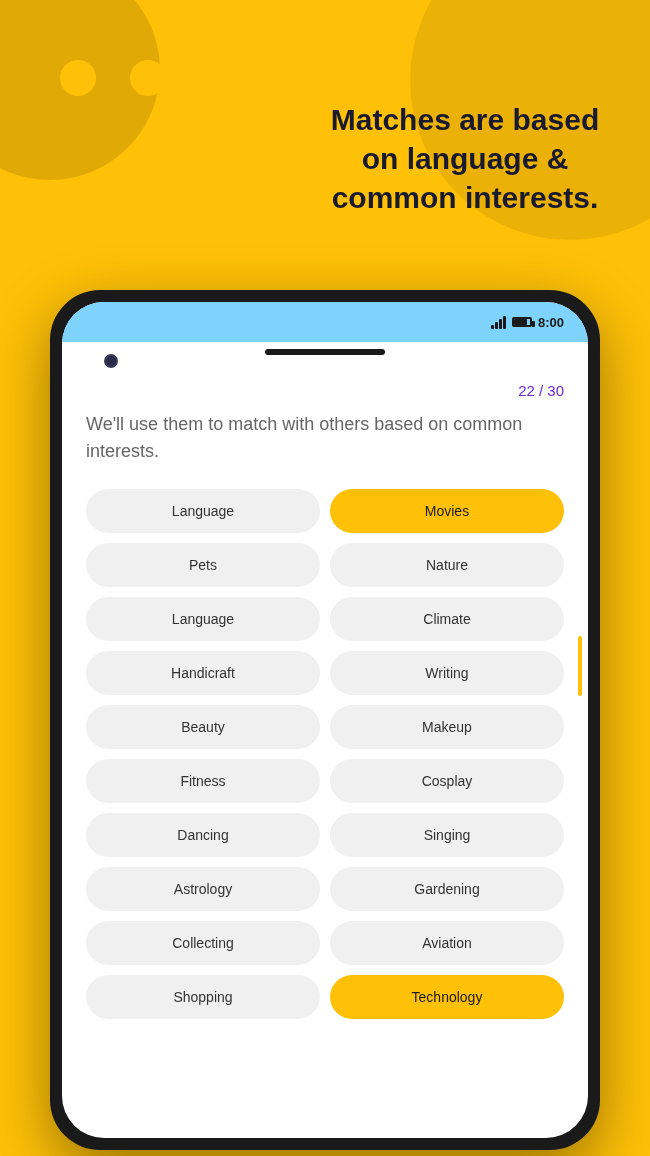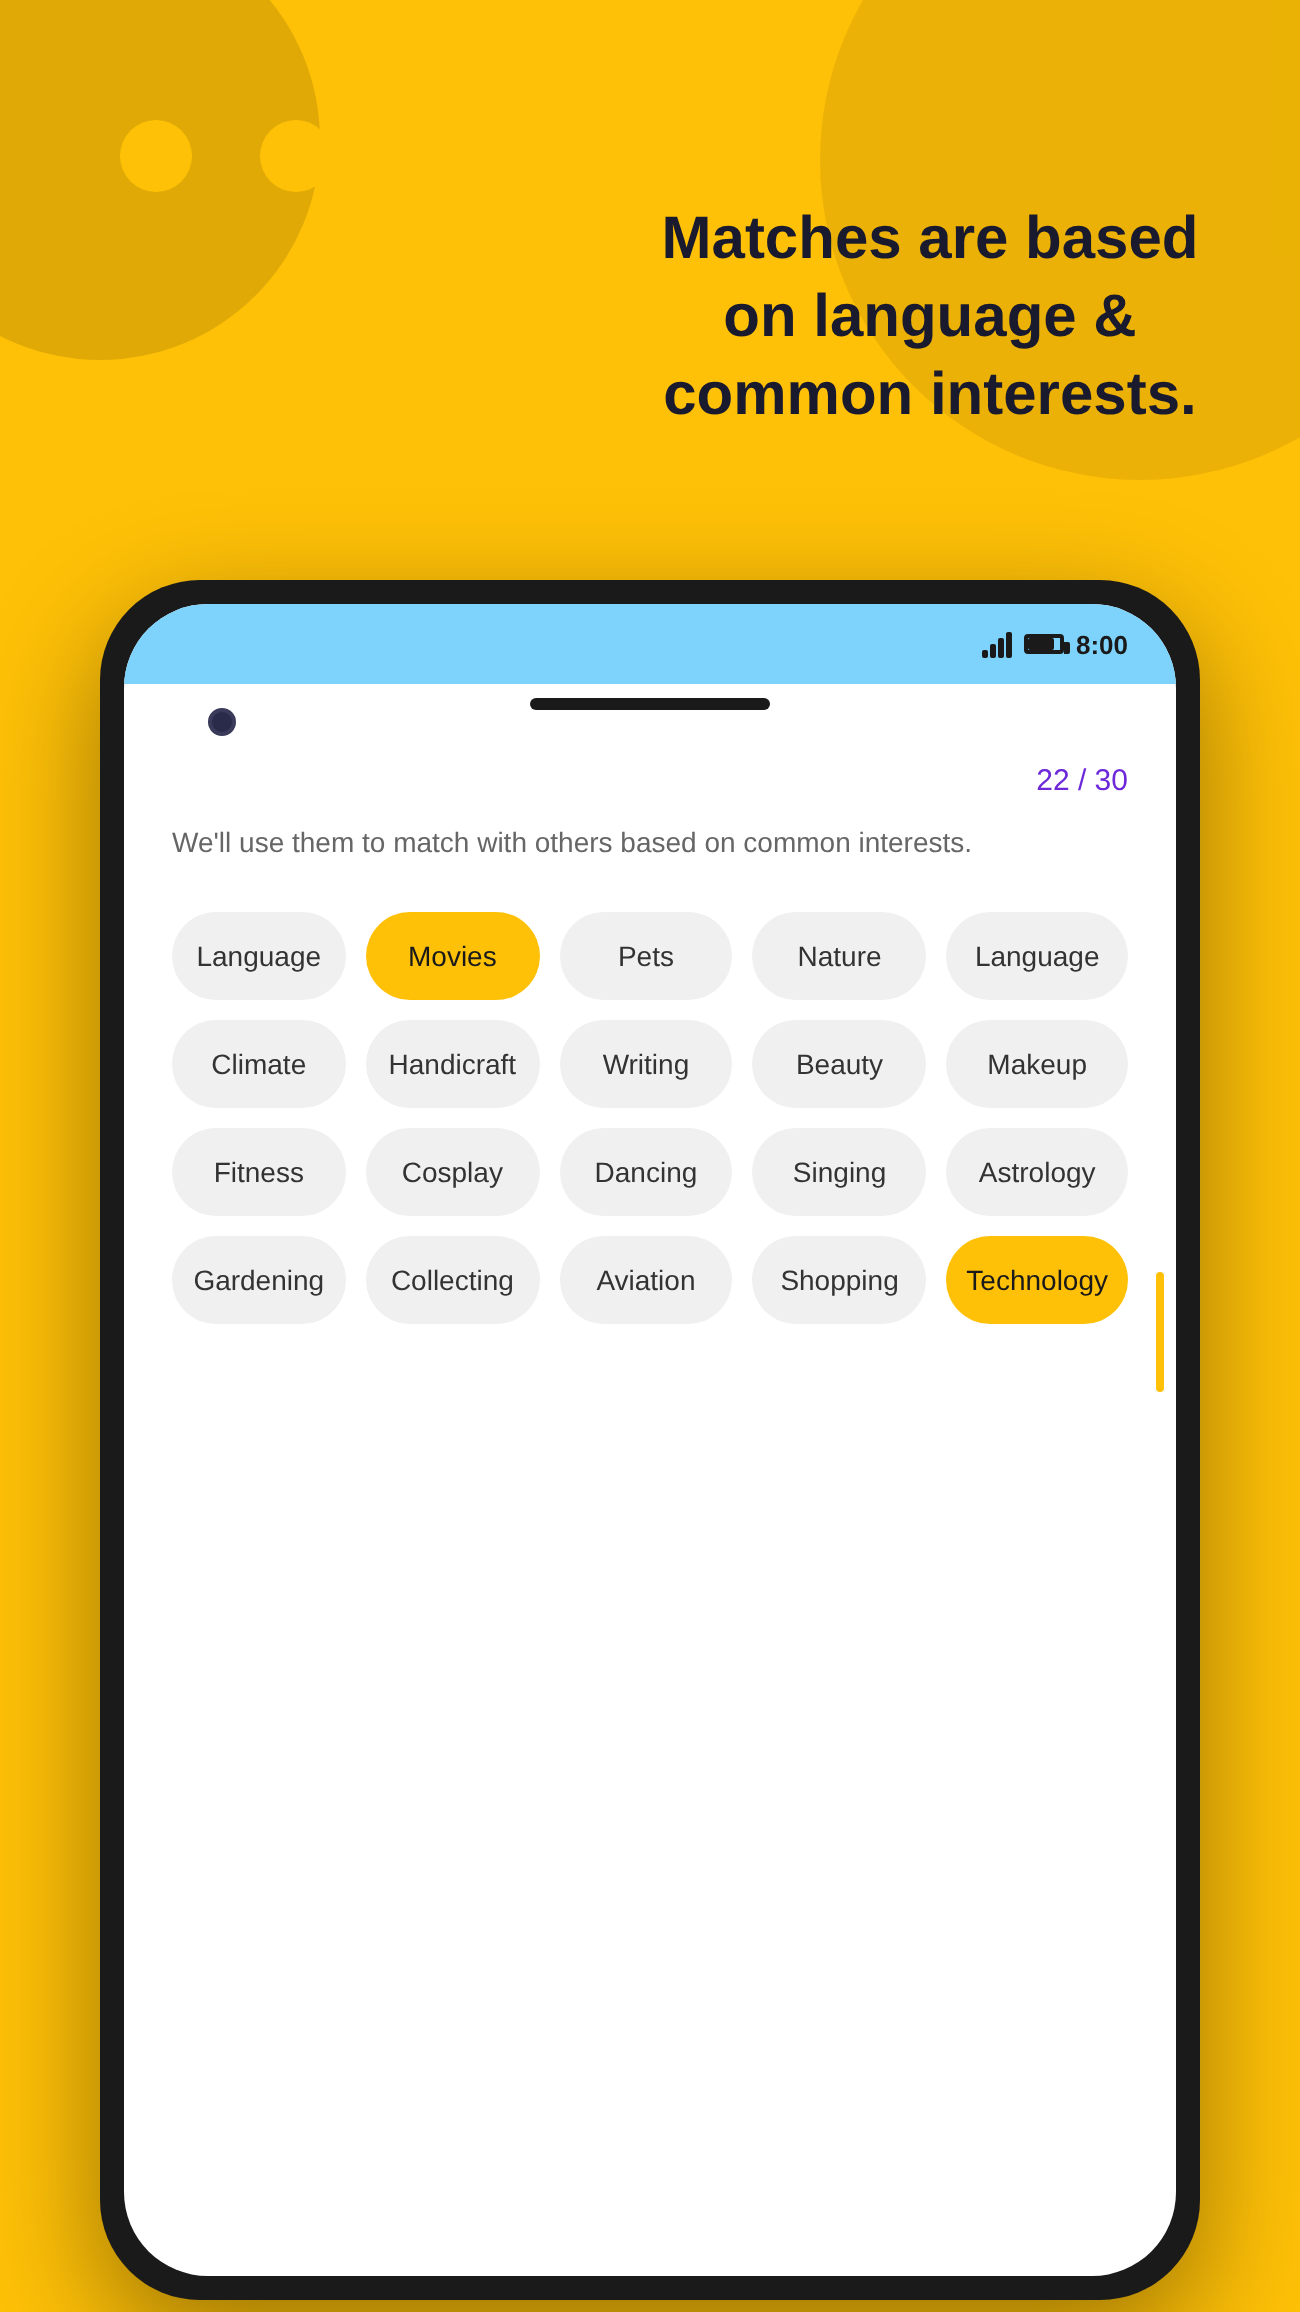--- a/index.html
+++ b/index.html
@@ -202,30 +202,30 @@
     .page-title {
       font-size: 28px;
       font-weight: 800;
       color: #1a1a2e;
       line-height: 1.25;
       margin-bottom: 14px;
     }
 
     
     .page-subtitle {
-      font-size: 14px;
+      font-size: 18px;
       color: #666;
       line-height: 1.5;
       margin-bottom: 24px;
     }
 
     
     .topics-grid {
       display: grid;
-      grid-template-columns: repeat(5, 1fr);
+      grid-template-columns: repeat(2, 1fr);
       gap: 10px;
     }
 
     .topic-chip {
       background-color: #f0f0f0;
       border-radius: 50px;
       padding: 14px 10px;
       text-align: center;
       font-size: 14px;
       font-weight: 500;

